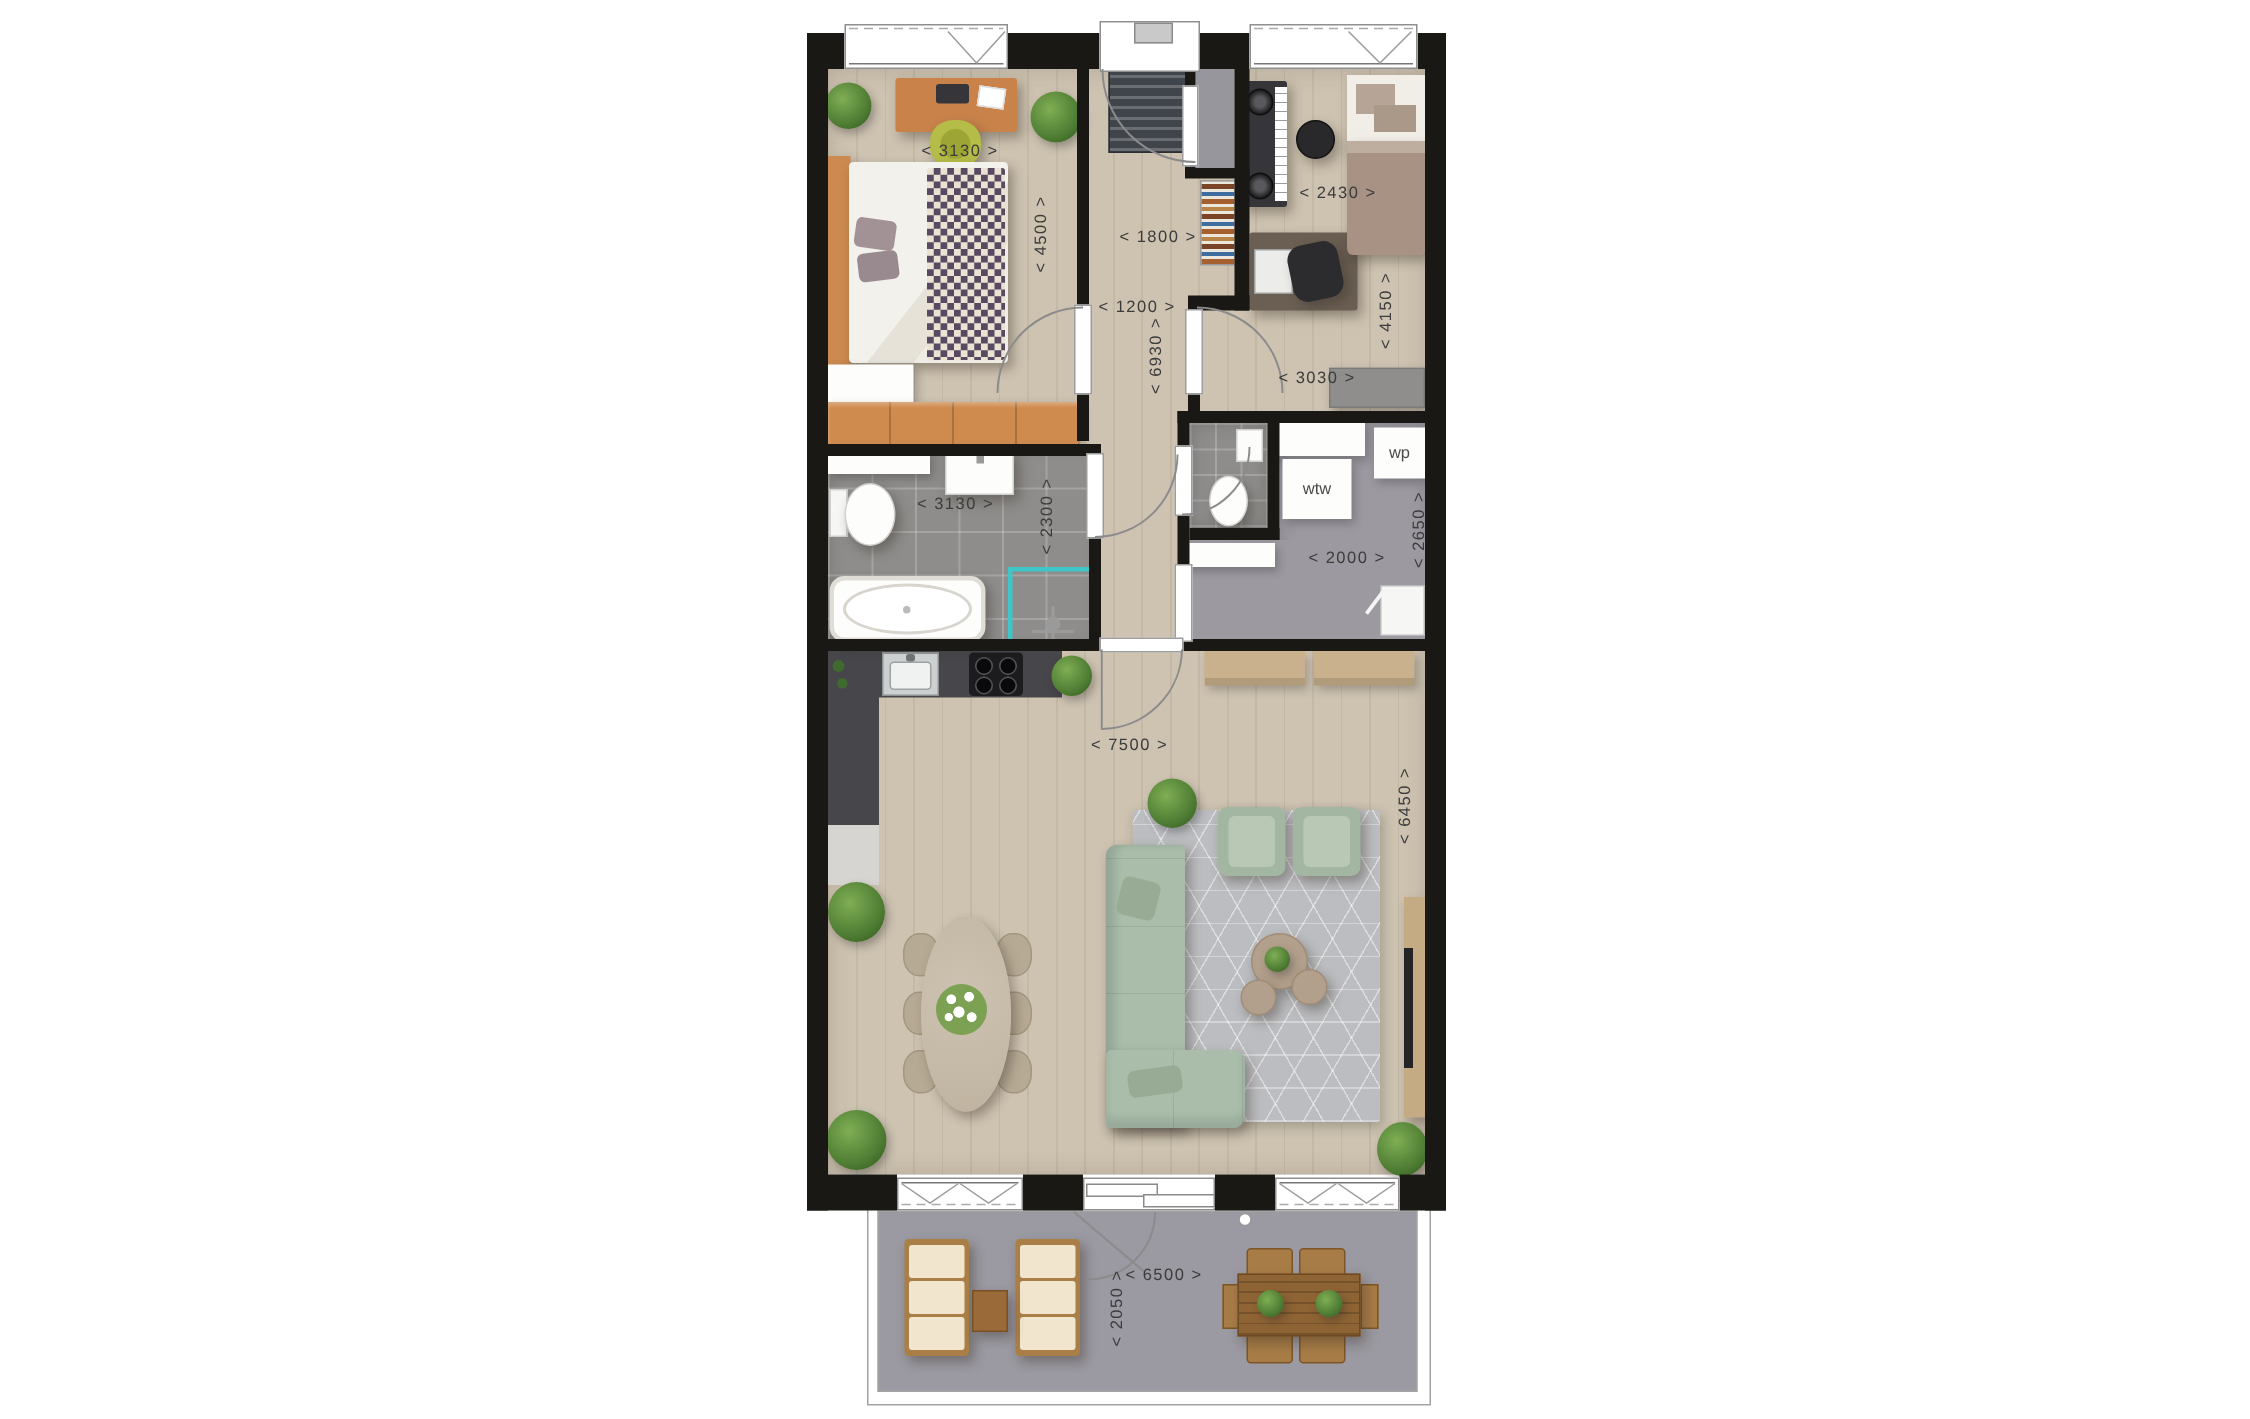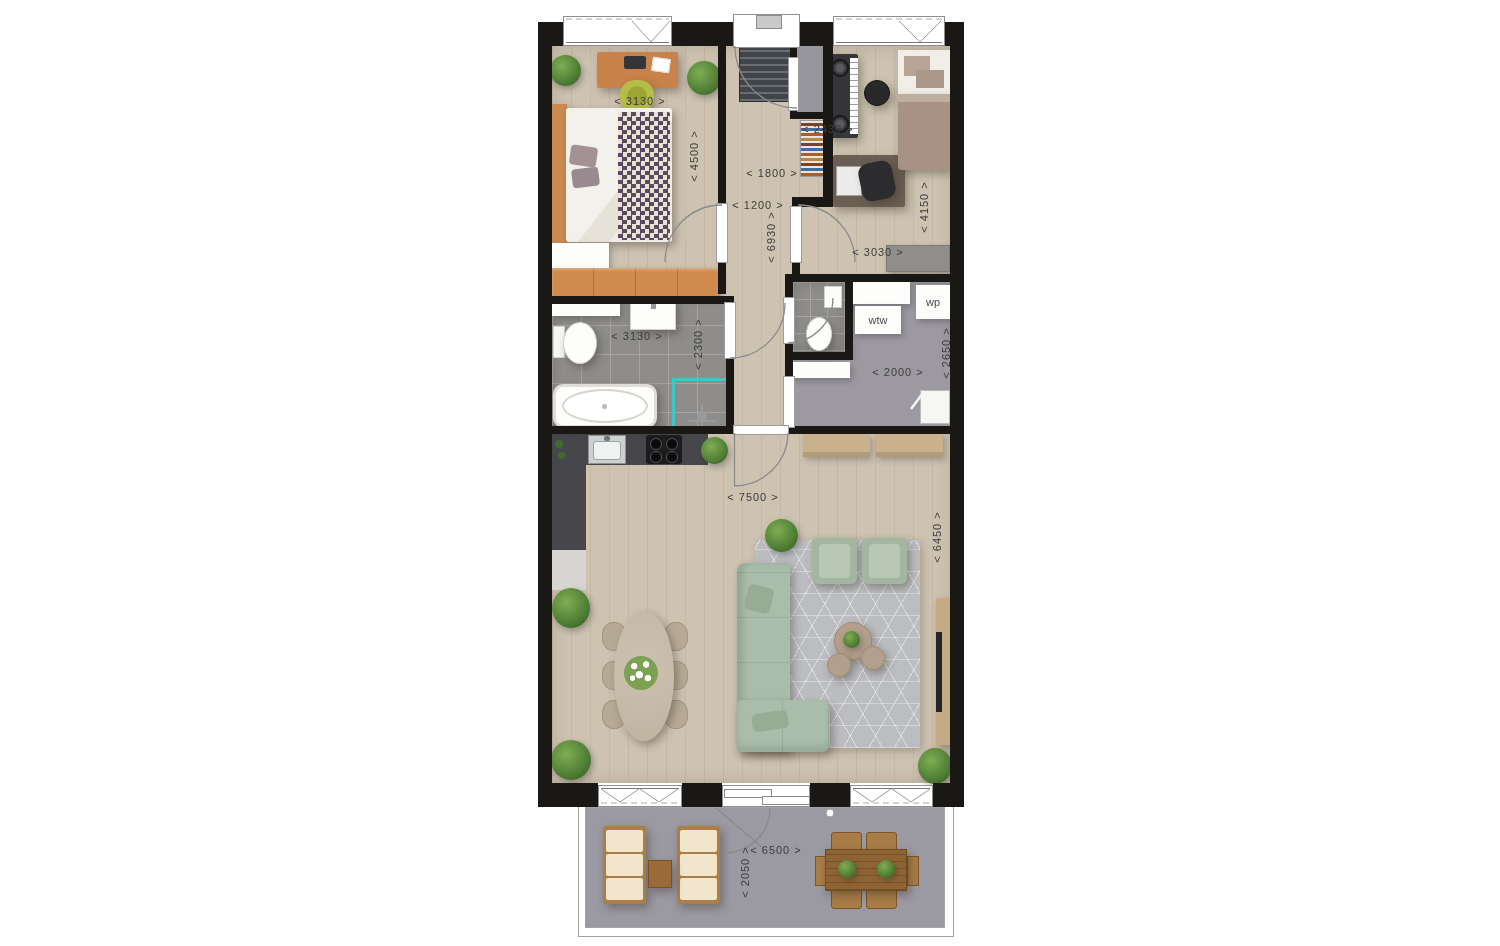--- a/index.html
+++ b/index.html
@@ -110,21 +110,21 @@
   <div class="f sh" style="left:553px;top:384px;width:104px;height:44px;background:#fdfdfc;border:3px solid #e0ddd7;border-radius:10px;box-sizing:border-box"></div>
   <div class="f2" style="left:562px;top:389px;width:86px;height:34px;background:#ffffff;border:2px solid #d8d5cf;border-radius:50%;box-sizing:border-box"></div>
   <div class="f2" style="left:602px;top:404px;width:5px;height:5px;background:#bbb;border-radius:50%"></div>
   <div class="f" style="left:672px;top:378px;width:54px;height:50px;border-left:3px solid #3fc6c8;border-top:3px solid #3fc6c8;box-sizing:border-box"></div>
 
   <div class="f" style="left:824px;top:286px;width:18px;height:22px;background:#fcfcfb;border:1px solid #cfcfcf;box-sizing:border-box"></div>
   <div class="f sh" style="left:806px;top:317px;width:24px;height:32px;background:#fdfdfc;border:1px solid #d0d0d0;border-radius:50%"></div>
   <div class="whitebox" style="left:788px;top:362px;width:62px;height:16px"></div>
 
   <div class="whitebox" style="left:848px;top:281px;width:62px;height:23px"></div>
-  <div class="whitebox eq" style="left:855px;top:306px;width:46px;height:28px">
+  <div class="whitebox eq" style="left:855px;top:306px;width:46px;height:40px">
     <span>wtw</span>
   </div>
   <div class="whitebox eq" style="left:916px;top:285px;width:34px;height:34px">
     <span>wp</span>
   </div>
   <div class="f" style="left:920px;top:390px;width:30px;height:34px;background:#f6f6f5;border:1px solid #bbb;box-sizing:border-box"></div>
 
   <div class="fl" style="left:552px;top:434px;width:156px;height:31px;background:#46464b;z-index:6"></div>
   <div class="fl" style="left:552px;top:434px;width:34px;height:116px;background:#46464b;z-index:6"></div>
   <div class="mat" style="left:552px;top:550px;width:34px;height:40px;background:#d6d5d1;z-index:6"></div>
@@ -214,24 +214,24 @@
   <div class="f2" style="left:756px;top:15px;width:24px;height:12px;background:#c9c9c9;border:1px solid #8a8a8a;z-index:27"></div>
   <div class="win" style="left:833px;top:16px;width:112px;height:30px"></div>
   <div class="win" style="left:598px;top:785px;width:84px;height:22px"></div>
   <div class="win" style="left:722px;top:785px;width:88px;height:22px"></div>
   <div class="f2" style="left:724px;top:789px;width:46px;height:7px;background:#fff;border:1px solid #8a8a8a;z-index:27"></div>
   <div class="f2" style="left:762px;top:796px;width:46px;height:7px;background:#fff;border:1px solid #8a8a8a;z-index:27"></div>
   <div class="win" style="left:850px;top:785px;width:83px;height:22px"></div>
 
   <div class="dim" style="left:640px;top:101px">&lt; 3130 &gt;</div>
   <div class="dim v" style="left:694px;top:156px">&lt; 4500 &gt;</div>
-  <div class="dim" style="left:772px;top:173px">&lt; 1800 &gt;</div>
+  <div class="dim" style="left:772px;top:158px">&lt; 1800 &gt;</div>
   <div class="dim" style="left:758px;top:205px">&lt; 1200 &gt;</div>
   <div class="dim v" style="left:771px;top:237px">&lt; 6930 &gt;</div>
-  <div class="dim" style="left:828px;top:129px">&lt; 2430 &gt;</div>
+  <div class="dim" style="left:892px;top:129px">&lt; 2430 &gt;</div>
   <div class="dim v" style="left:924px;top:207px">&lt; 4150 &gt;</div>
   <div class="dim" style="left:878px;top:252px">&lt; 3030 &gt;</div>
   <div class="dim" style="left:637px;top:336px">&lt; 3130 &gt;</div>
   <div class="dim v" style="left:698px;top:344px">&lt; 2300 &gt;</div>
   <div class="dim" style="left:898px;top:372px">&lt; 2000 &gt;</div>
   <div class="dim v" style="left:946px;top:353px">&lt; 2650 &gt;</div>
   <div class="dim" style="left:753px;top:497px">&lt; 7500 &gt;</div>
   <div class="dim v" style="left:937px;top:537px">&lt; 6450 &gt;</div>
   <div class="dim" style="left:776px;top:850px">&lt; 6500 &gt;</div>
   <div class="dim v" style="left:745px;top:872px">&lt; 2050 &gt;</div>

